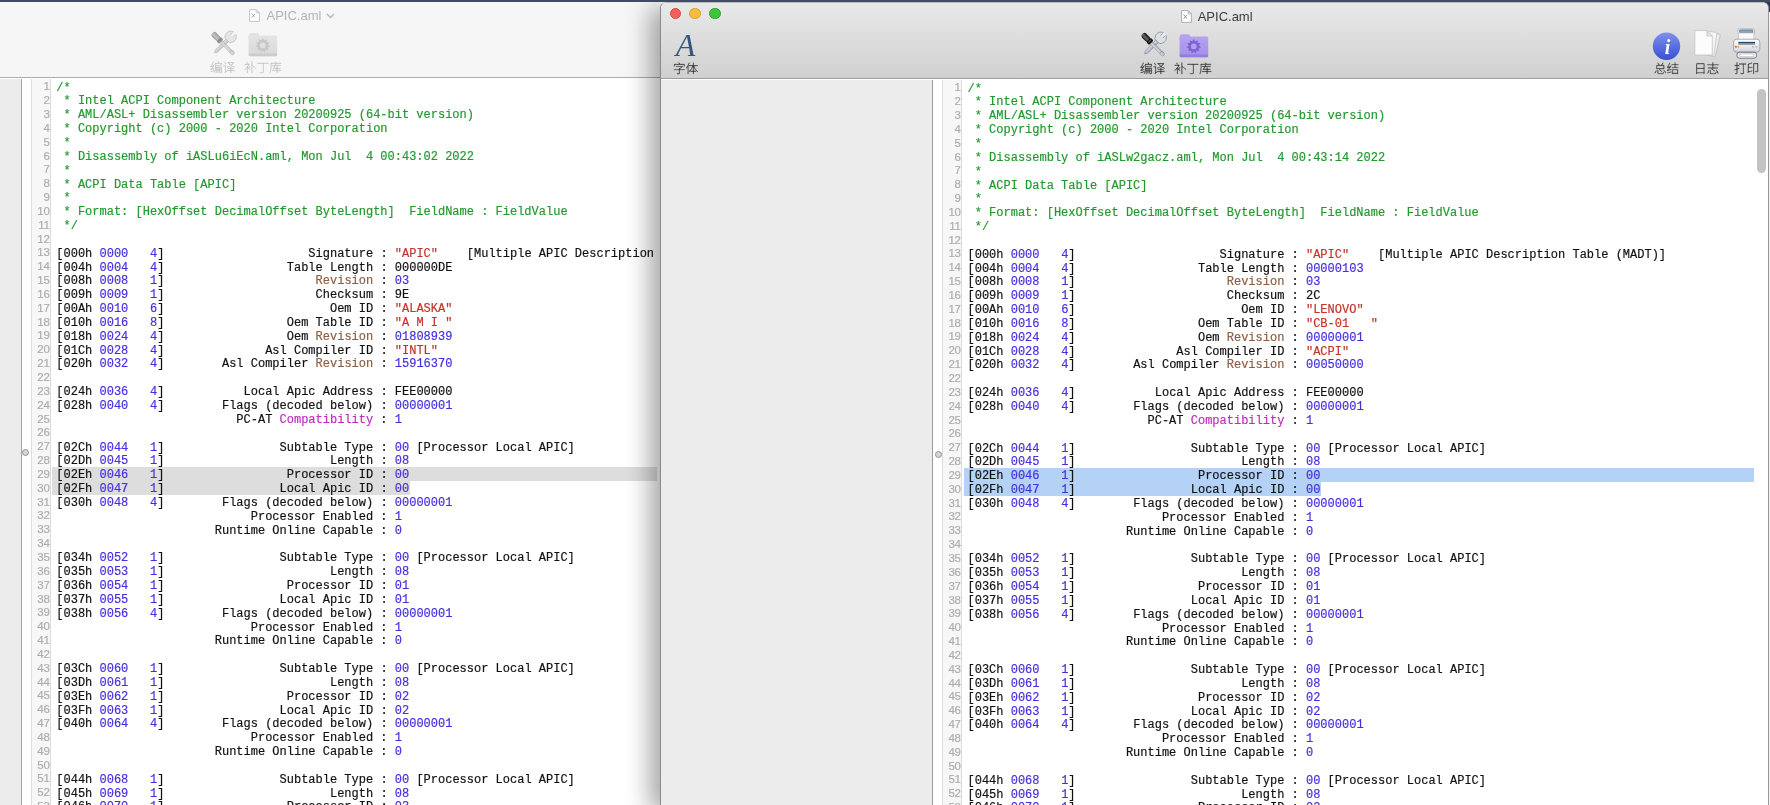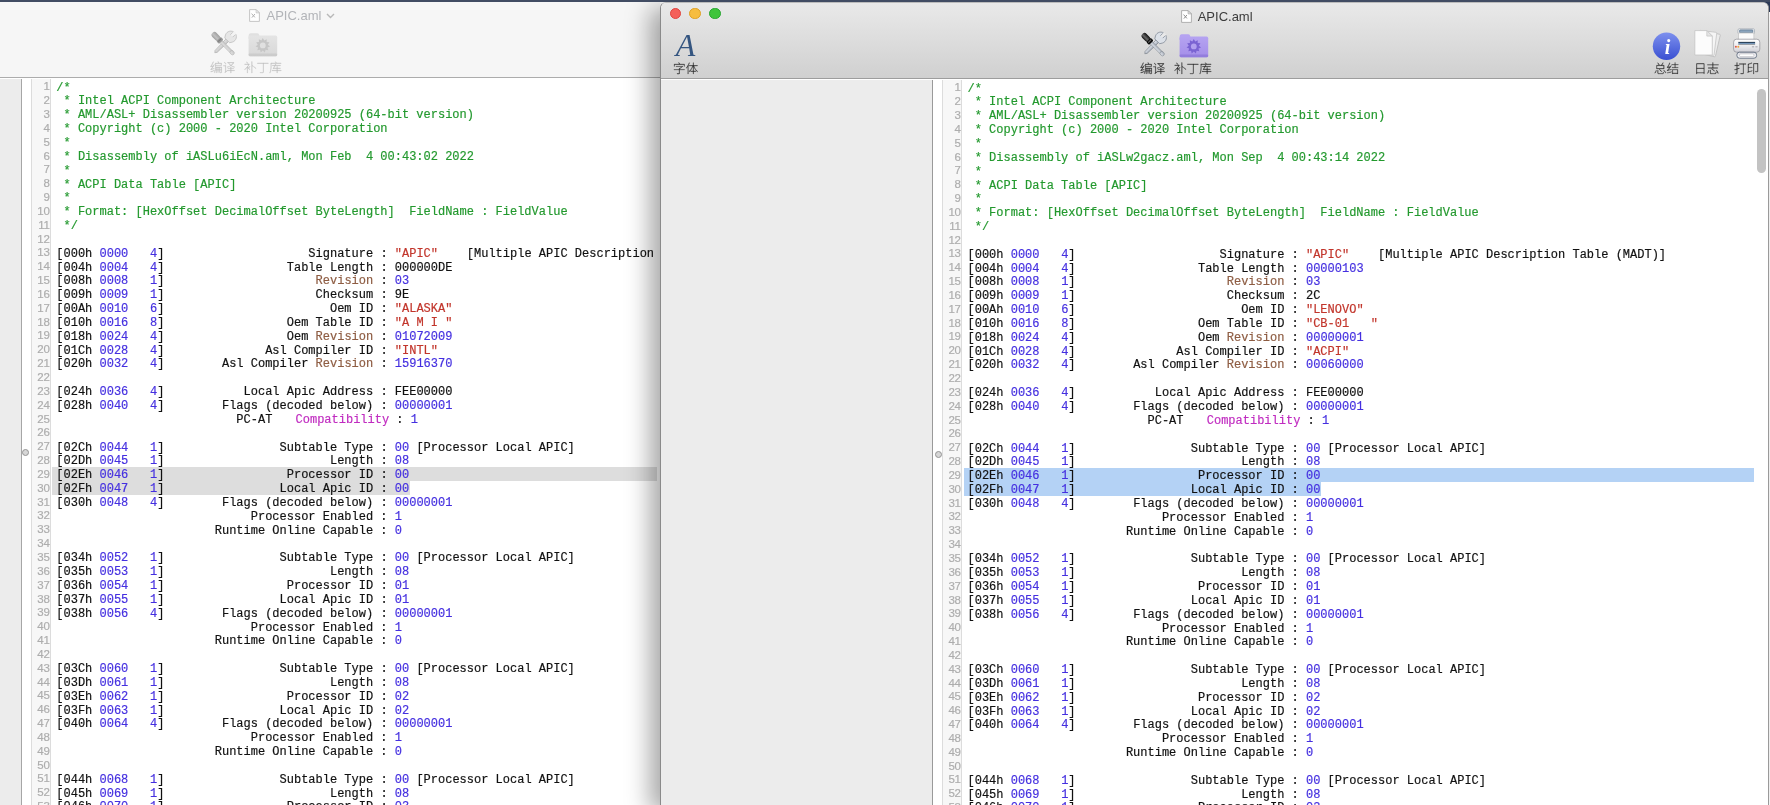--- a/index.html
+++ b/index.html
@@ -1,19 +1,19 @@
 <!DOCTYPE html>
 <html><head><meta charset="utf-8"><style>
 html,body{margin:0;padding:0;}
 body{width:1770px;height:805px;overflow:hidden;position:relative;background:#fff;
  font-family:"Liberation Sans",sans-serif; -webkit-font-smoothing:antialiased;}
 .abs{position:absolute;}
 pre{margin:0;font-family:"Liberation Mono",monospace;font-size:12px;line-height:13.85px;color:#111;-webkit-text-stroke:0.18px currentColor;}
 pre i{font-style:normal;}
-i.g{color:#23992e;} i.b{color:#4530e0;} i.r{color:#c2352b;} i.br{color:#8e5d43;} i.m{color:#c02cc0;margin-left:16px;}
+i.g{color:#23992e;} i.b{color:#4530e0;} i.r{color:#c2352b;} i.br{color:#8e5d43;} i.m{color:#c02cc0;}
 .gut{font-family:"Liberation Sans",sans-serif;font-size:11.5px;line-height:13.85px;color:#adadad;text-align:right;letter-spacing:-0.3px;}
 </style></head><body>
 <div class="abs" style="left:0;top:2px;width:660px;height:803px;background:#fff;">
 <div class="abs" style="left:0;top:0;width:660px;height:75px;background:#f6f6f6;border-bottom:1.5px solid #acacac;"></div>
 <div class="abs" style="left:248.5px;top:5.5px;"><svg width="11" height="13" viewBox="0 0 11 13">
 <path d="M0.6 0.6 L7.1 0.6 L10.4 3.9 L10.4 12.4 L0.6 12.4 Z" fill="#ffffff" stroke="#c0c0c0" stroke-width="0.9"></path>
 <path d="M7.1 0.6 L7.1 3.9 L10.4 3.9 Z" fill="#ededed" stroke="#c0c0c0" stroke-width="0.7"></path>
 <path d="M2.6 4.6 L5.9 8.4 M5.9 5 L2.9 8.6" stroke="#b2b2b2" stroke-width="1"></path>
 </svg></div>
 <div class="abs" style="left:266.5px;top:6px;font-size:13px;color:#b2b4b8;">APIC.aml</div>
@@ -129,34 +129,34 @@
 51
 52
 53</pre>
       </div>
 <div class="abs" style="left:50.5px;top:0;width:607px;height:726.5px;overflow:hidden;">
 <pre class="abs" style="left:5.8px;top:3.1px;"><i class="g">/*</i>
 <i class="g"> * Intel ACPI Component Architecture</i>
 <i class="g"> * AML/ASL+ Disassembler version 20200925 (64-bit version)</i>
 <i class="g"> * Copyright (c) 2000 - 2020 Intel Corporation</i>
 <i class="g"> * </i>
-<i class="g"> * Disassembly of iASLu6iEcN.aml, Mon Feb  4 00:43:02 2022</i>
+<i class="g"> * Disassembly of iASLu6iEcN.aml, Mon Jul  4 00:43:02 2022</i>
 <i class="g"> * </i>
 <i class="g"> * ACPI Data Table [APIC]</i>
 <i class="g"> * </i>
 <i class="g"> * Format: [HexOffset DecimalOffset ByteLength]  FieldName : FieldValue</i>
 <i class="g"> */</i>
 
 [000h <i class="b">0000</i>   <i class="b">4</i>]                    Signature : <i class="r">"APIC"</i>    [Multiple APIC Description Table (MADT)]
 [004h <i class="b">0004</i>   <i class="b">4</i>]                 Table Length : 000000DE
 [008h <i class="b">0008</i>   <i class="b">1</i>]                     <i class="br">Revision</i> : <i class="b">03</i>
 [009h <i class="b">0009</i>   <i class="b">1</i>]                     Checksum : 9E
 [00Ah <i class="b">0010</i>   <i class="b">6</i>]                       Oem ID : <i class="r">"ALASKA"</i>
 [010h <i class="b">0016</i>   <i class="b">8</i>]                 Oem Table ID : <i class="r">"A M I "</i>
-[018h <i class="b">0024</i>   <i class="b">4</i>]                 Oem <i class="br">Revision</i> : <i class="b">01072009</i>
+[018h <i class="b">0024</i>   <i class="b">4</i>]                 Oem <i class="br">Revision</i> : <i class="b">01808939</i>
 [01Ch <i class="b">0028</i>   <i class="b">4</i>]              Asl Compiler ID : <i class="r">"INTL"</i>
 [020h <i class="b">0032</i>   <i class="b">4</i>]        Asl Compiler <i class="br">Revision</i> : <i class="b">15916370</i>
 
 [024h <i class="b">0036</i>   <i class="b">4</i>]           Local Apic Address : FEE00000
 [028h <i class="b">0040</i>   <i class="b">4</i>]        Flags (decoded below) : <i class="b">00000001</i>
                          PC-AT <i class="m">Compatibility</i> : <i class="b">1</i>
 
 [02Ch <i class="b">0044</i>   <i class="b">1</i>]                Subtable Type : <i class="b">00</i> [Processor Local APIC]
 [02Dh <i class="b">0045</i>   <i class="b">1</i>]                       Length : <i class="b">08</i>
 [02Eh <i class="b">0046</i>   <i class="b">1</i>]                 Processor ID : <i class="b">00</i>
@@ -380,36 +380,36 @@
 51
 52
 53</pre>
       </div>
 <div class="abs" style="left:300.5px;top:0;width:793px;height:726.5px;overflow:hidden;">
 <pre class="abs" style="left:5.8px;top:3.1px;"><i class="g">/*</i>
 <i class="g"> * Intel ACPI Component Architecture</i>
 <i class="g"> * AML/ASL+ Disassembler version 20200925 (64-bit version)</i>
 <i class="g"> * Copyright (c) 2000 - 2020 Intel Corporation</i>
 <i class="g"> * </i>
-<i class="g"> * Disassembly of iASLw2gacz.aml, Mon Sep  4 00:43:14 2022</i>
+<i class="g"> * Disassembly of iASLw2gacz.aml, Mon Jul  4 00:43:14 2022</i>
 <i class="g"> * </i>
 <i class="g"> * ACPI Data Table [APIC]</i>
 <i class="g"> * </i>
 <i class="g"> * Format: [HexOffset DecimalOffset ByteLength]  FieldName : FieldValue</i>
 <i class="g"> */</i>
 
 [000h <i class="b">0000</i>   <i class="b">4</i>]                    Signature : <i class="r">"APIC"</i>    [Multiple APIC Description Table (MADT)]
 [004h <i class="b">0004</i>   <i class="b">4</i>]                 Table Length : <i class="b">00000103</i>
 [008h <i class="b">0008</i>   <i class="b">1</i>]                     <i class="br">Revision</i> : <i class="b">03</i>
 [009h <i class="b">0009</i>   <i class="b">1</i>]                     Checksum : 2C
 [00Ah <i class="b">0010</i>   <i class="b">6</i>]                       Oem ID : <i class="r">"LENOVO"</i>
 [010h <i class="b">0016</i>   <i class="b">8</i>]                 Oem Table ID : <i class="r">"CB-01   "</i>
 [018h <i class="b">0024</i>   <i class="b">4</i>]                 Oem <i class="br">Revision</i> : <i class="b">00000001</i>
 [01Ch <i class="b">0028</i>   <i class="b">4</i>]              Asl Compiler ID : <i class="r">"ACPI"</i>
-[020h <i class="b">0032</i>   <i class="b">4</i>]        Asl Compiler <i class="br">Revision</i> : <i class="b">00060000</i>
+[020h <i class="b">0032</i>   <i class="b">4</i>]        Asl Compiler <i class="br">Revision</i> : <i class="b">00050000</i>
 
 [024h <i class="b">0036</i>   <i class="b">4</i>]           Local Apic Address : FEE00000
 [028h <i class="b">0040</i>   <i class="b">4</i>]        Flags (decoded below) : <i class="b">00000001</i>
                          PC-AT <i class="m">Compatibility</i> : <i class="b">1</i>
 
 [02Ch <i class="b">0044</i>   <i class="b">1</i>]                Subtable Type : <i class="b">00</i> [Processor Local APIC]
 [02Dh <i class="b">0045</i>   <i class="b">1</i>]                       Length : <i class="b">08</i>
 [02Eh <i class="b">0046</i>   <i class="b">1</i>]                 Processor ID : <i class="b">00</i>
 [02Fh <i class="b">0047</i>   <i class="b">1</i>]                Local Apic ID : <i class="b">00</i>
 [030h <i class="b">0048</i>   <i class="b">4</i>]        Flags (decoded below) : <i class="b">00000001</i>

